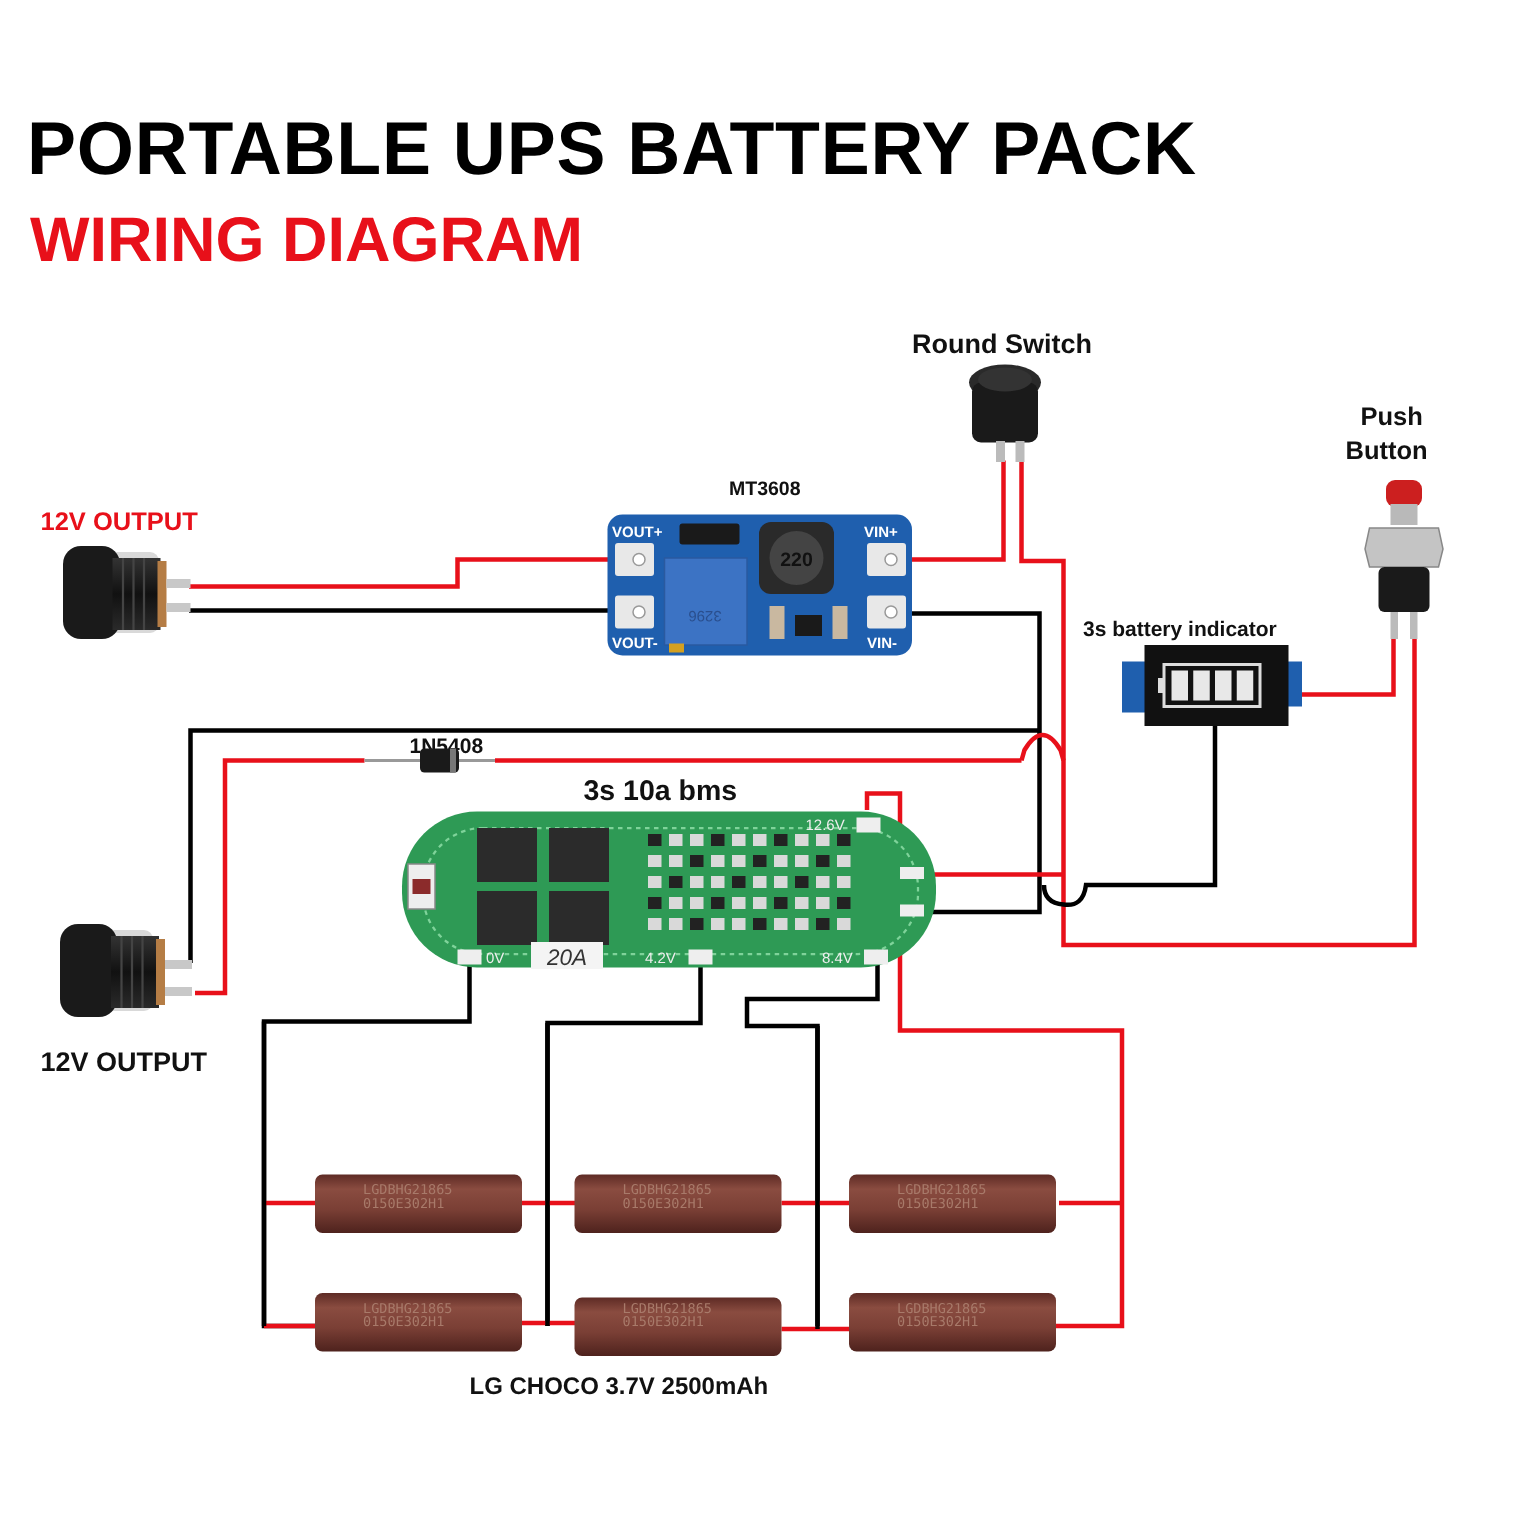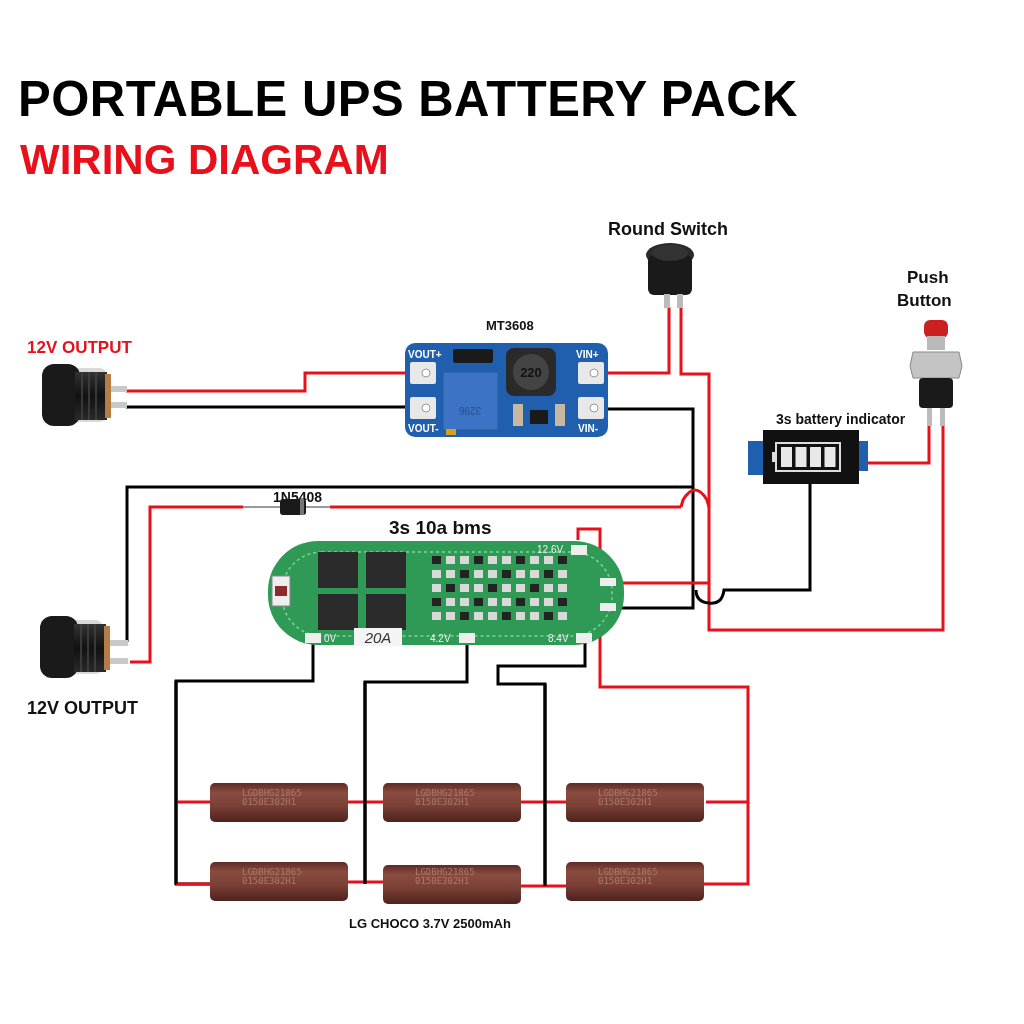--- a/index.html
+++ b/index.html
@@ -16,24 +16,24 @@
 
 <div class="title">PORTABLE UPS BATTERY PACK</div>
 <div class="subtitle">WIRING DIAGRAM</div>
 
 <div class="lbl lbl-red" style="left:27px;top:338px;font-size:17px;">12V OUTPUT</div>
 <div class="lbl" style="left:27px;top:698px;font-size:18px;">12V OUTPUT</div>
 <div class="lbl" style="left:470px;top:318px;font-size:13px;margin-left:16px;">MT3608</div>
 <div class="lbl" style="left:608px;top:219px;font-size:18px;">Round Switch</div>
 <div class="lbl" style="left:907px;top:268px;font-size:17px;">Push</div>
 <div class="lbl" style="left:897px;top:291px;font-size:17px;">Button</div>
-<div class="lbl" style="left:776px;top:411px;font-size:14px;">3s battery indicator</div>
+<div class="lbl" style="left:722px;top:411px;font-size:14px;">3s battery indicator</div>
 <div class="lbl" style="left:273px;top:489px;font-size:14px;">1N5408</div>
 <div class="lbl" style="left:389px;top:517px;font-size:19px;">3s 10a bms</div>
-<div class="lbl" style="left:313px;top:916px;font-size:13px;margin-left:36px;">LG CHOCO 3.7V 2500mAh</div>
+<div class="lbl" style="left:313px;top:916px;font-size:16px;">LG CHOCO 3.7V 2500mAh</div>
 
 <svg id="diagram" width="1024" height="1024" viewBox="0 0 1024 1024">
   <defs>
     <linearGradient id="batGrad" x1="0" y1="0" x2="0" y2="1">
       <stop offset="0" stop-color="#5e2b25"></stop>
       <stop offset="0.25" stop-color="#8a4c40"></stop>
       <stop offset="0.6" stop-color="#7a3f35"></stop>
       <stop offset="1" stop-color="#4e221d"></stop>
     </linearGradient>
     <linearGradient id="jackGrad" x1="0" y1="0" x2="0" y2="1">

